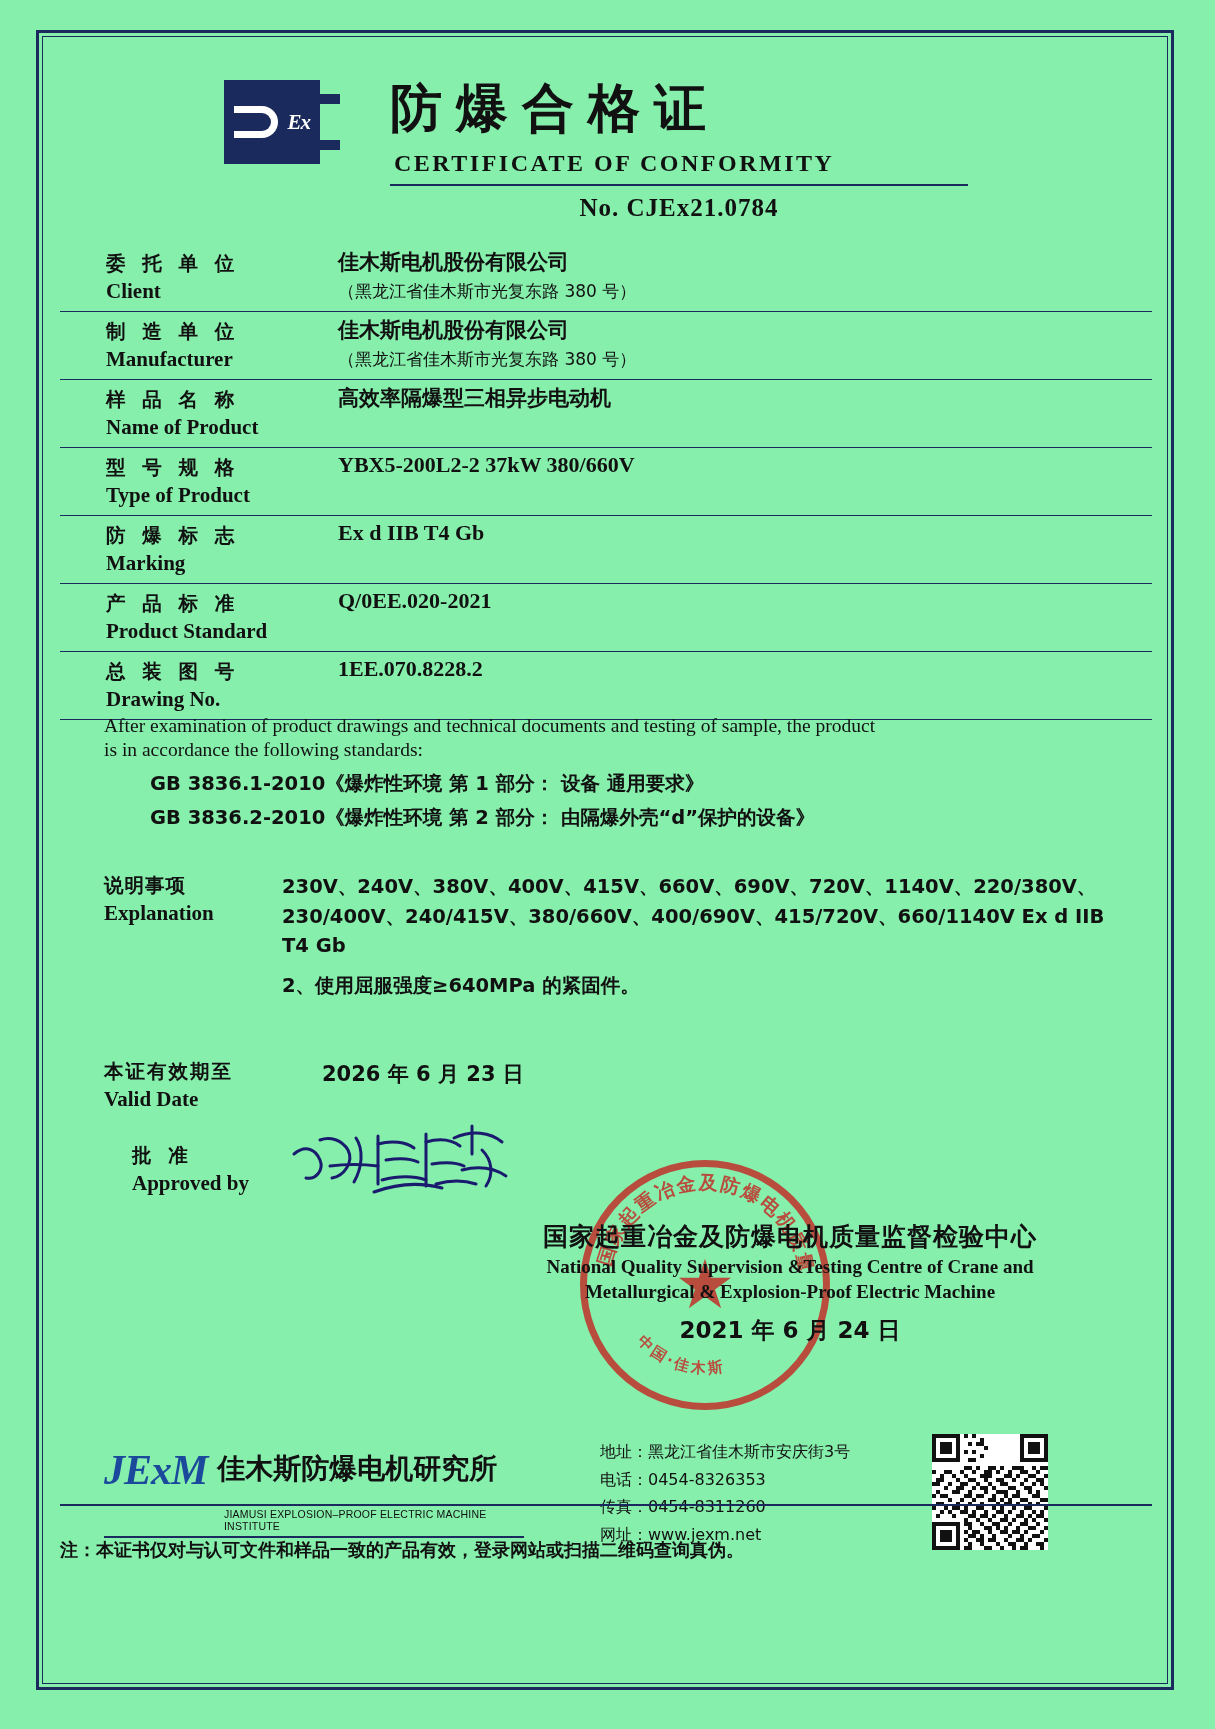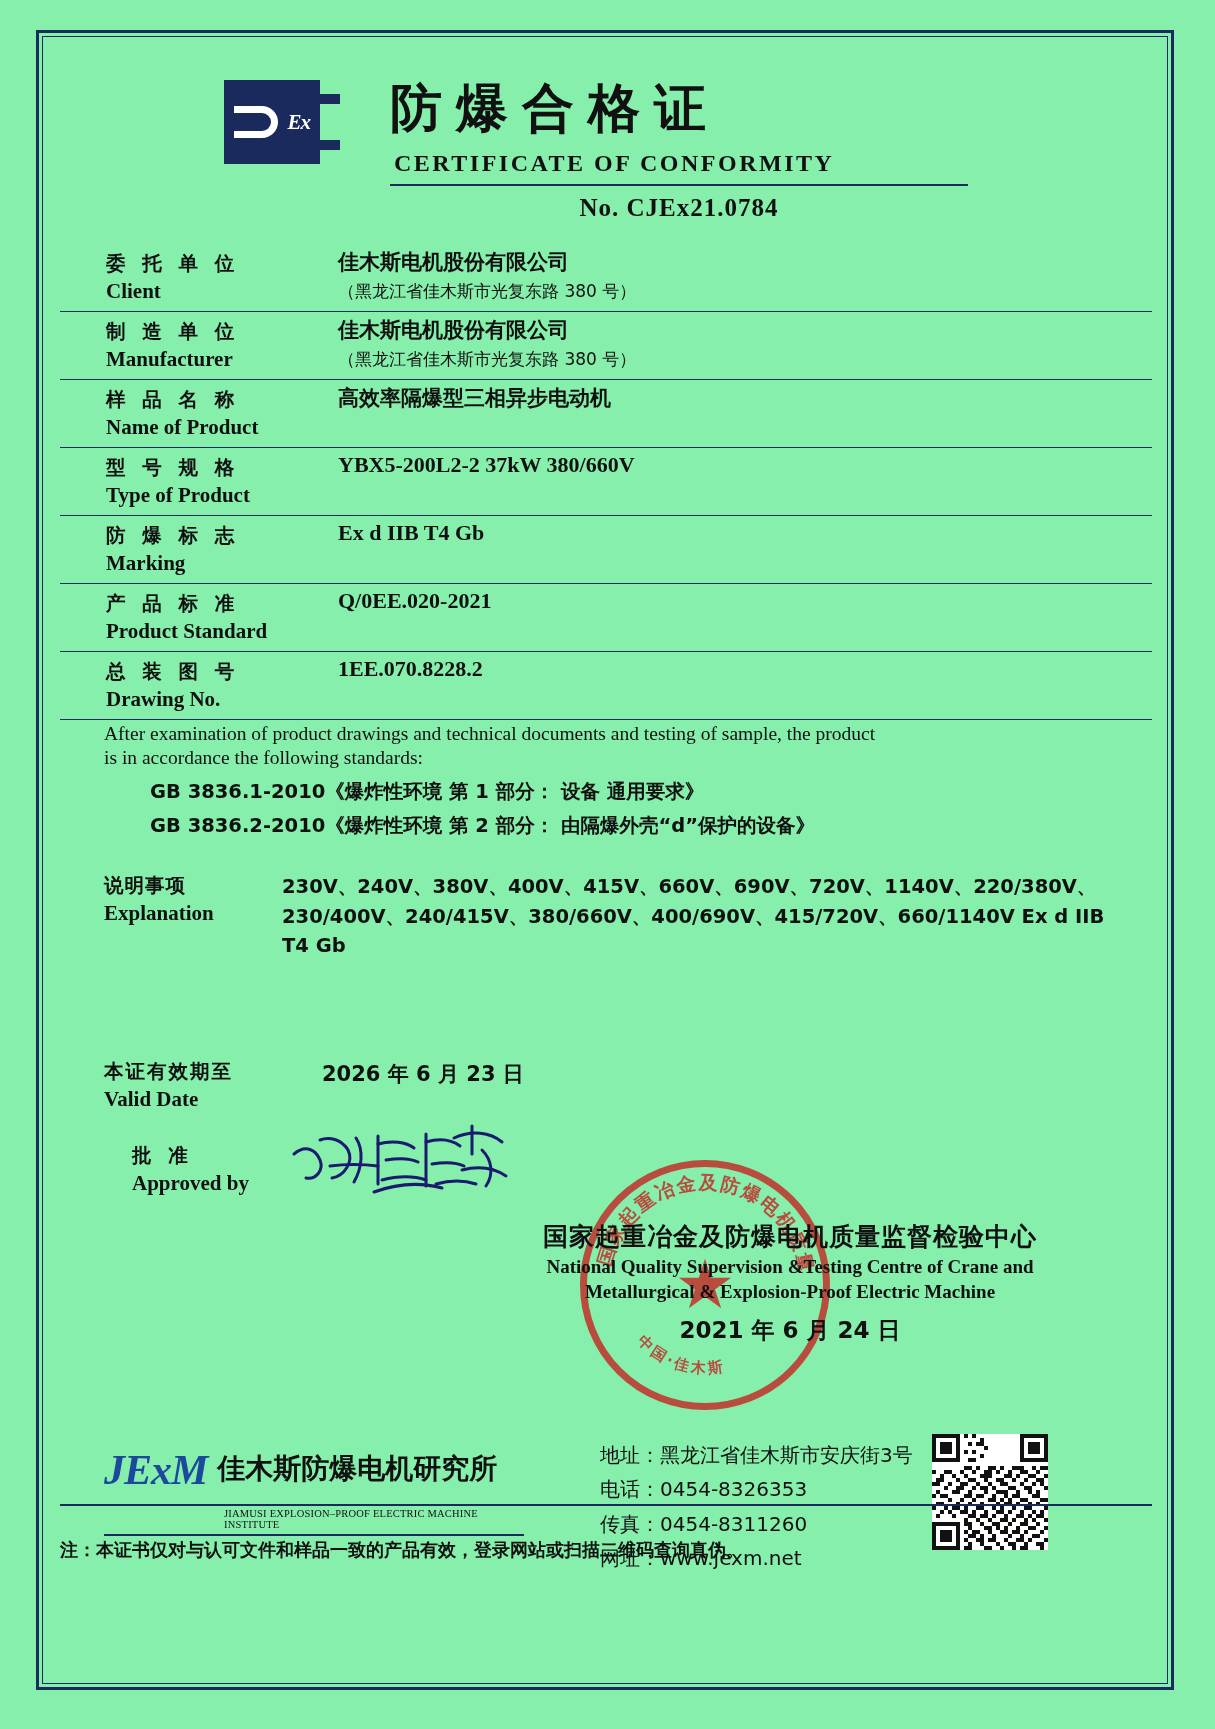--- a/index.html
+++ b/index.html
@@ -188,21 +188,21 @@
     font-weight: bold;
     font-size: 20px;
     letter-spacing: 0.5px;
     margin-left: 44px;
     color: #111;
   }
   .exam-en {
     font-family: "Liberation Serif", serif;
     font-size: 19.5px;
     margin-left: 44px;
-    margin-top: 16px;
+    margin-top: 8px;
     line-height: 1.25;
     color: #111;
   }
   .std {
     font-family: "DejaVu Sans", sans-serif;
     font-weight: bold;
     font-size: 19.5px;
     margin-left: 90px;
     margin-top: 7px;
     color: #111;
@@ -344,38 +344,38 @@
   .inst-cn {
     display: inline-block;
     font-family: "DejaVu Sans", sans-serif;
     font-weight: bold;
     font-size: 28px;
     color: #111;
     vertical-align: 6px;
     margin-left: 6px;
   }
   .inst-en {
-    font-family: Liberation Serif, serif;
+    font-family: Liberation Sans, sans-serif;
     font-size: 10.5px;
     color: #111;
     letter-spacing: 0.2px;
     margin-left: 120px;
     margin-top: 14px;
   }
   .inst-underline {
     margin-top: 4px;
     width: 420px;
     height: 2px;
     background: #1b2a5c;
   }
   .contact {
     position: absolute;
     left: 540px; top: 18px;
     font-family: "DejaVu Sans", sans-serif;
-    font-size: 20px;
+    font-size: 16px;
     line-height: 1.72;
     color: #111;
   }
   .qr {
     position: absolute;
     left: 872px; top: 14px;
     width: 116px; height: 116px;
   }
   .note {
     position: absolute;
@@ -481,20 +481,21 @@
 
     <div class="explan">
       <div class="explan-lab">
         <div class="lab-cn" style="letter-spacing:1px;">说明事项</div>
         <div class="lab-en">Explanation</div>
       </div>
       <div class="explan-body">
         <div>230V、240V、380V、400V、415V、660V、690V、720V、1140V、220/380V、</div>
         <div>230/400V、240/415V、380/660V、400/690V、415/720V、660/1140V   Ex d IIB</div>
         <div>T4 Gb</div>
+        <div class="l2">2、使用屈服强度≥640MPa 的紧固件。</div>
       </div>
     </div>
 
     <div class="valid">
       <div class="lab2">
         <div class="lab-cn" style="letter-spacing:2px;">本证有效期至</div>
         <div class="lab-en">Valid Date</div>
       </div>
       <div class="v">2026 年 6 月 23 日</div>
     </div>

